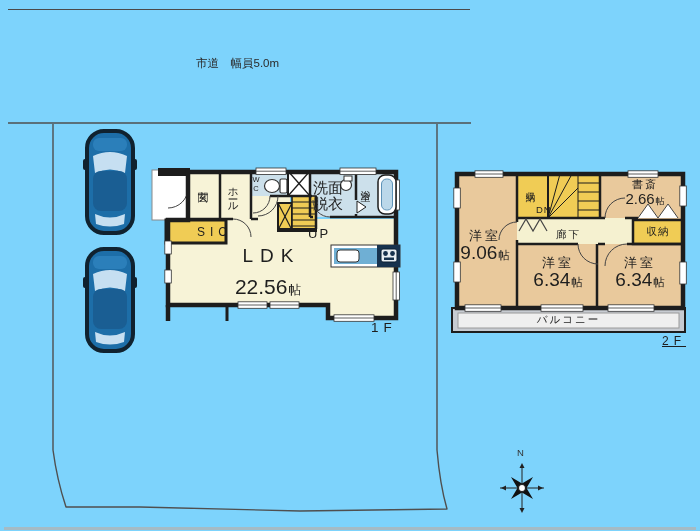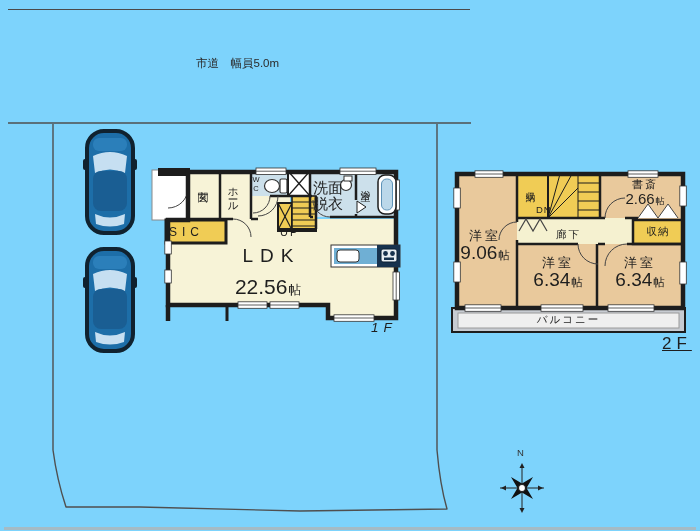--- a/index.html
+++ b/index.html
@@ -182,27 +182,27 @@
   </svg>
 
   <div class="abs vtext roomlabel" style="left:198px;top:183px;font-size:10.5px;">玄関</div>
   <div class="abs vtext roomlabel" style="left:228px;top:180px;font-size:10.5px;">ホール</div>
   <div class="abs vtext roomlabel" style="left:252px;top:175px;font-size:7.5px;letter-spacing:0;">WC</div>
   <div class="abs ctext roomlabel" style="left:311px;top:180px;width:34px;font-size:15px;">
     <div>洗面</div>
     <div>脱衣</div>
   </div>
   <div class="abs vtext roomlabel" style="left:360px;top:182px;font-size:10px;">浴室</div>
-  <div class="abs flexc roomlabel" style="left:166px;top:220px;width:36px;height:23px;font-size:12px;letter-spacing:5px;text-indent:5px;">SIC</div>
-  <div class="abs roomlabel" style="left:280px;top:226px;font-size:11px;letter-spacing:2px;">UP</div>
+  <div class="abs flexc roomlabel" style="left:166px;top:220px;width:36px;height:23px;font-size:12px;letter-spacing:5px;text-indent:5px;padding-left:28px;">SIC</div>
+  <div class="abs roomlabel" style="left:308px;top:226px;font-size:13px;letter-spacing:2px;">UP</div>
   <div class="abs ctext roomlabel" style="left:218px;top:246px;width:100px;">
     <div style="font-size:19px;letter-spacing:7px;text-indent:7px;">LDK</div>
     <div style="font-size:21px;margin-top:10px;"><span>22.56</span><span class="unit">帖</span></div>
   </div>
-  <div class="abs roomlabel" style="left:371px;top:320px;font-size:13.5px;letter-spacing:5px;font-style:italic;">1F</div>
+  <div class="abs roomlabel" style="left:371px;top:320px;font-size:13.5px;letter-spacing:5px;">1F</div>
 
   <svg class="abs" style="left:448px;top:163px;" width="240" height="195" viewBox="448 163 240 195">
 
     <g>
       <rect x="452" y="308" width="233" height="24" fill="#C7CBD1" stroke="#1d1d1d" stroke-width="2"></rect>
       <rect x="458" y="313" width="221" height="15" fill="#EFEFEF" stroke="#9a9a9a" stroke-width="1"></rect>
     </g>
 
     <rect x="457" y="174" width="226" height="134" fill="#E9C99C"></rect>
     <rect x="517" y="218" width="116" height="26" fill="#F5F1D0"></rect>
@@ -297,21 +297,21 @@
   </div>
   <div class="abs ctext roomlabel" style="left:518px;top:256px;width:80px;">
     <div style="font-size:13px;letter-spacing:3px;">洋室</div>
     <div style="font-size:19px;"><span>6.34</span><span class="unit">帖</span></div>
   </div>
   <div class="abs ctext roomlabel" style="left:598px;top:256px;width:84px;">
     <div style="font-size:13px;letter-spacing:3px;">洋室</div>
     <div style="font-size:19px;"><span>6.34</span><span class="unit">帖</span></div>
   </div>
   <div class="abs flexc roomlabel" style="left:452px;top:310px;width:233px;height:20px;font-size:10.5px;letter-spacing:2px;">バルコニー</div>
-  <div class="abs roomlabel" style="left:662px;top:334px;font-size:17px;letter-spacing:5px;text-decoration:underline;">2F</div>
+  <div class="abs roomlabel" style="left:662px;top:334px;font-size:12px;letter-spacing:5px;text-decoration:underline;">2F</div>
 
   <div class="abs" style="left:517px;top:447px;font-size:9.5px;color:#333;">N</div>
   <svg class="abs" style="left:500px;top:458px;" width="44" height="60" viewBox="0 0 44 60">
     <line x1="22" y1="8" x2="22" y2="52" stroke="#222" stroke-width="1"></line>
     <line x1="0" y1="30" x2="44" y2="30" stroke="#222" stroke-width="1"></line>
     <polygon points="22,5 19.5,10 24.5,10" fill="#222"></polygon>
     <polygon points="22,55 19.5,50 24.5,50" fill="#222"></polygon>
     <polygon points="1,30 6,27.5 6,32.5" fill="#222"></polygon>
     <polygon points="43,30 38,27.5 38,32.5" fill="#222"></polygon>
     <polygon points="11,19 22,25.5 33,19 26.5,30 33,41 22,34.5 11,41 17.5,30" fill="#111"></polygon>

